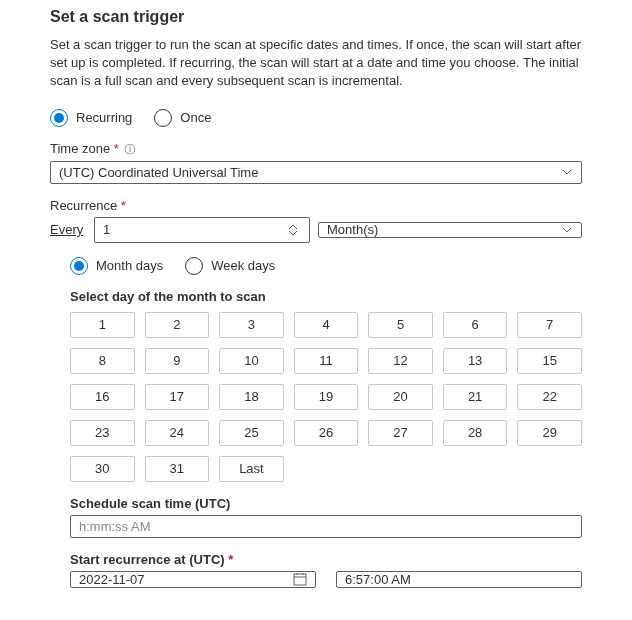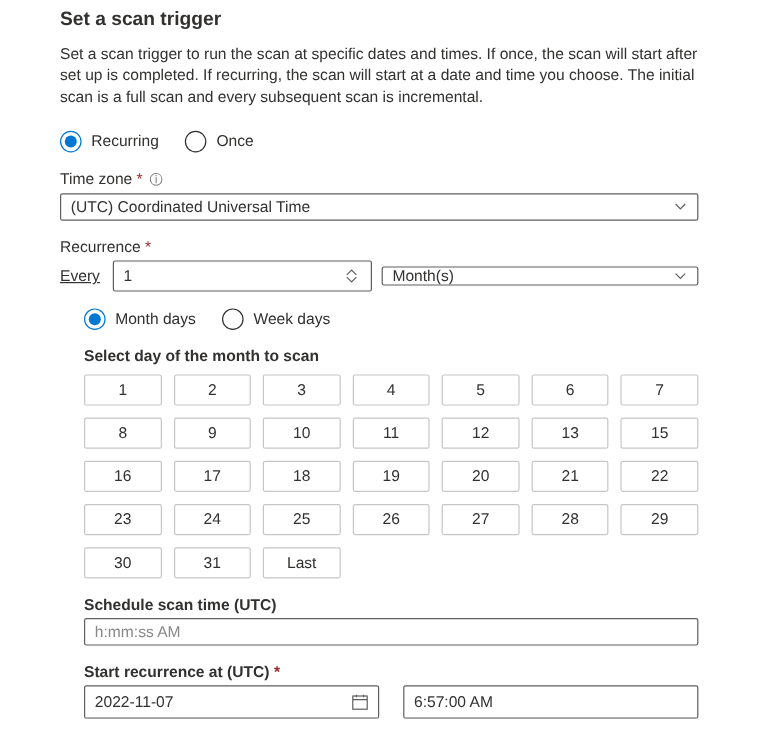--- a/index.html
+++ b/index.html
@@ -57,21 +57,21 @@
   .indent { padding-left: 20px; margin-top: 14px;}
   .grid-title { font-size: 13px; font-weight: 600; margin: 14px 0 8px 0;}
   .day-grid { display: grid; grid-template-columns: repeat(7, 1fr); gap: 10px; }
   .day-cell {
     border: 1px solid #c8c6c4; border-radius:2px; height:26px;
     display:flex; align-items:center; justify-content:center;
     font-size: 13px; cursor:pointer;
   }
   .date-row { display:flex; gap: 20px; align-items:center; }
   .date-box {
-    border: 1px solid #605e5c; border-radius:2px; height:28px;
+    border: 1px solid #605e5c; border-radius:2px; height:17px;
     display:flex; align-items:center; justify-content: space-between;
     padding: 0 8px; flex:1; font-size:13px;
   }
   .cal-icon { color:#605e5c; }
   svg { display:block; }
 </style>
 </head>
 <body>
 
 <div class="container">

